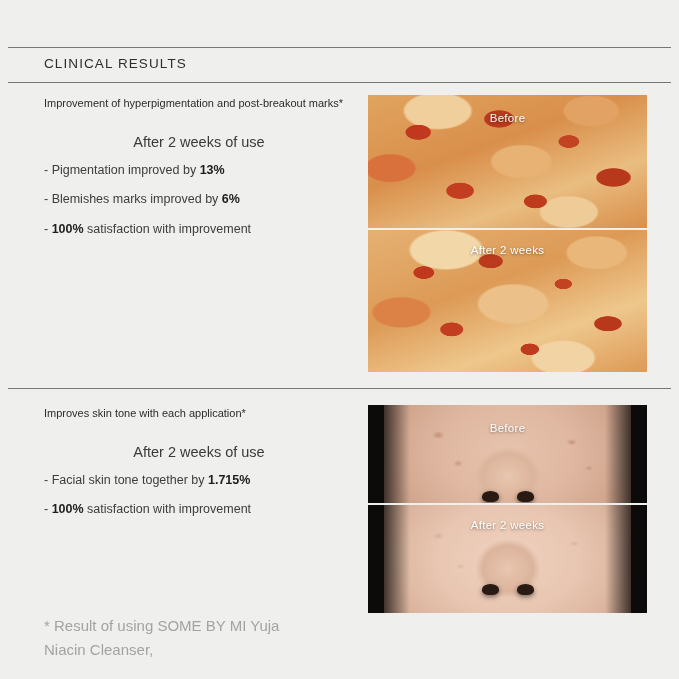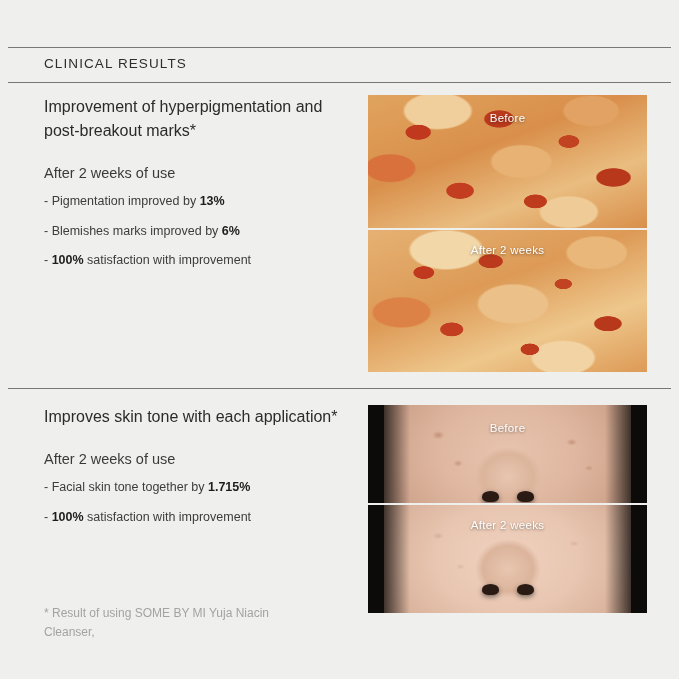--- a/index.html
+++ b/index.html
@@ -53,50 +53,51 @@
   .sec2 { left: 0; top: 405px; width: 679px; }
 
   .text-col {
     position: absolute;
     left: 44px;
     top: 0;
     width: 310px;
   }
 
   .headline {
-    font-size: 16px;
+    font-size: 11px;
     line-height: 1.5;
     color: #2b2b2b;
     font-weight: 400;
     margin: 0 0 22px 0;
   }
   .subhead {
     font-size: 14.5px;
     color: #3a3a3a;
     margin: 0 0 12px 0;
     font-weight: 400;
+    text-align: center;
   }
   .bullet {
     font-size: 12.5px;
     color: #3c3c3c;
     margin: 12px 0 9px 0;
     line-height: 1.4;
     font-weight: 400;
   }
   .bullet b {
     font-weight: 700;
     color: #1d1d1d;
   }
 
   .footnote {
     position: absolute;
     left: 44px;
-    top: 199px;
+    top: 209px;
     width: 260px;
-    font-size: 12px;
+    font-size: 15px;
     line-height: 1.6;
     color: #a3a3a3;
   }
 
   
   .img-col {
     position: absolute;
     left: 368px;
     top: 0;
   }

